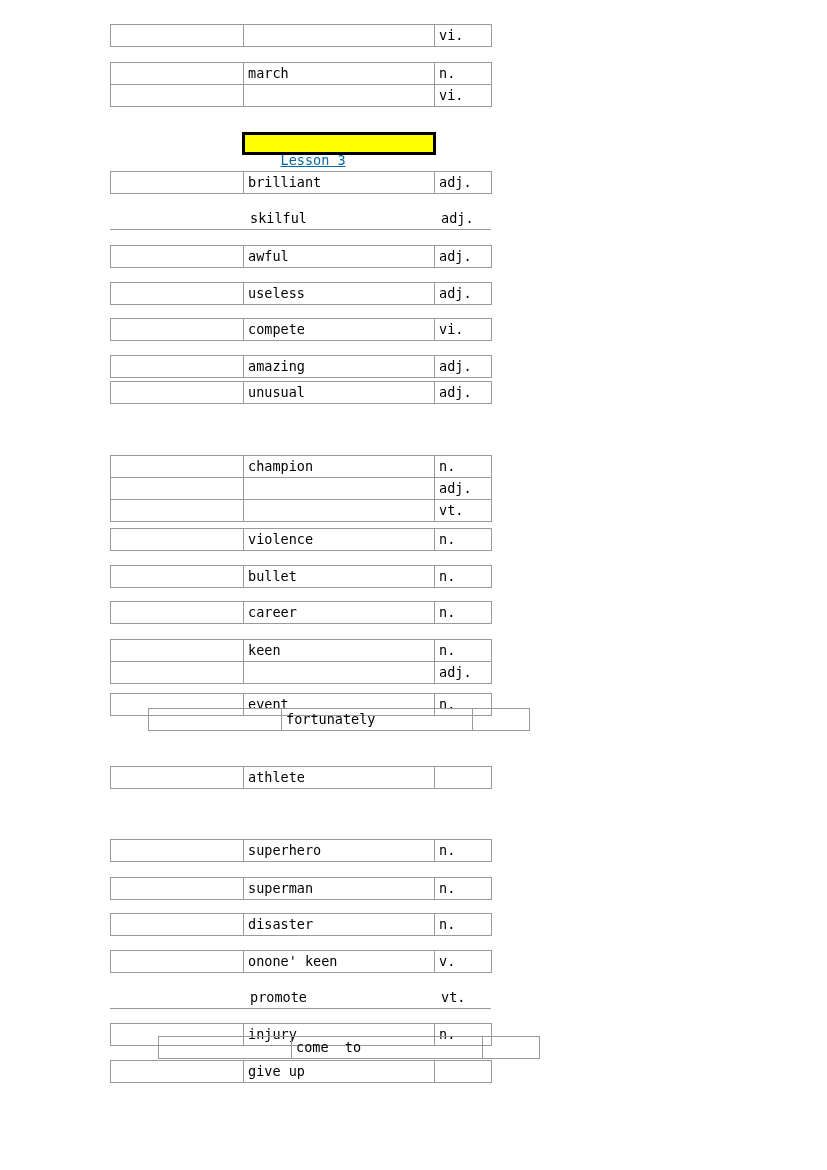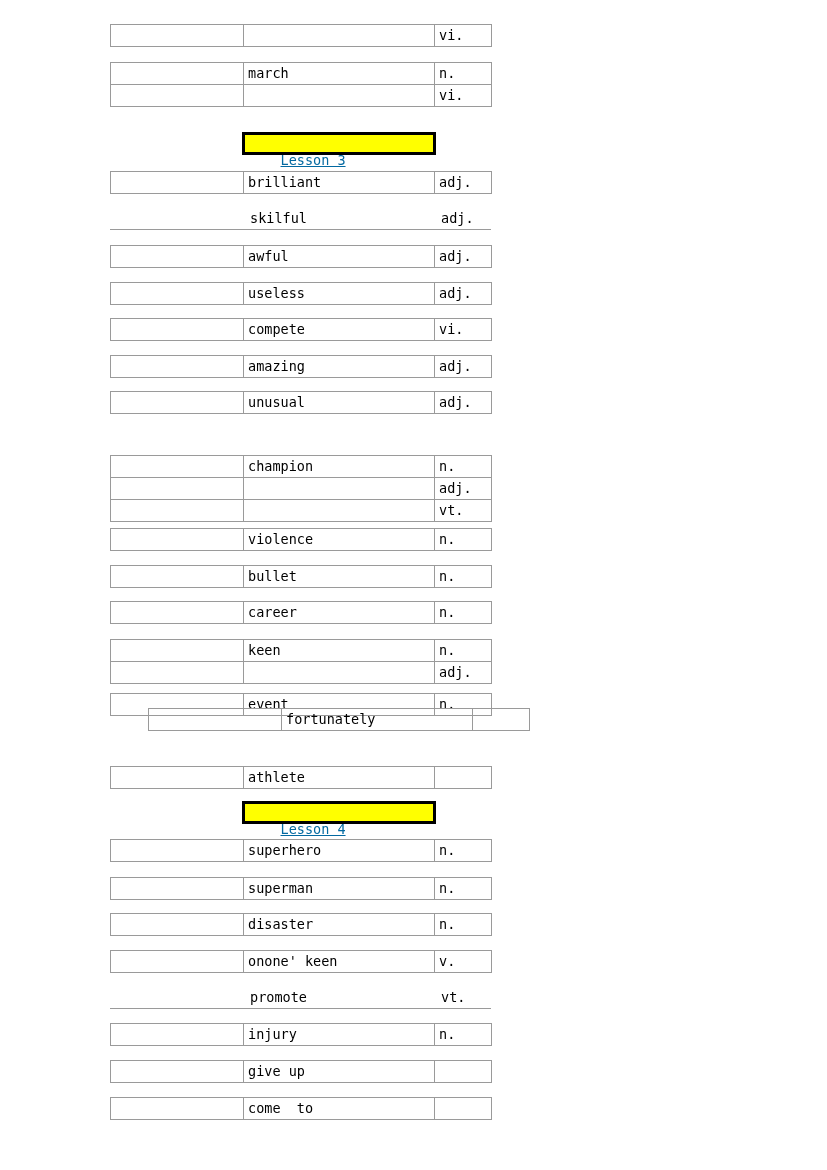--- a/index.html
+++ b/index.html
@@ -189,21 +189,21 @@
           <col class="c3">
         </colgroup>
         <tbody>
           <tr>
             <td></td>
             <td>amazing</td>
             <td>adj.</td>
           </tr>
         </tbody>
       </table>
-      <table class="vtable" style="top: 391px; padding-left: 48px;">
+      <table class="vtable" style="top: 381px; padding-left: 48px;">
         <colgroup>
           <col class="c1">
           <col class="c2">
           <col class="c3">
         </colgroup>
         <tbody>
           <tr>
             <td></td>
             <td>unusual</td>
             <td>adj.</td>
@@ -428,37 +428,34 @@
           <col class="c3">
         </colgroup>
         <tbody>
           <tr>
             <td></td>
             <td>give up</td>
             <td></td>
           </tr>
         </tbody>
       </table>
-      <table class="vtable" style="top: 1097px;">
+      <table class="vtable" style="top: 1036px; margin-left: 48px;">
         <colgroup>
           <col class="c1">
           <col class="c2">
           <col class="c3">
         </colgroup>
         <tbody>
           <tr>
             <td></td>
             <td>come  to</td>
             <td></td>
           </tr>
         </tbody>
       </table>
     </div>
 
   <div class="lesson-box" id="lesson3-box" style="top: 133px;">
     <span class="lbl">Lesson 3</span>
   </div>
 
-  <div class="lesson-box" id="lesson4-box" style="top: 802px;">
-    <span class="lbl">Lesson 4</span>
-  </div>
 
 </div>
 
 </body></html>

